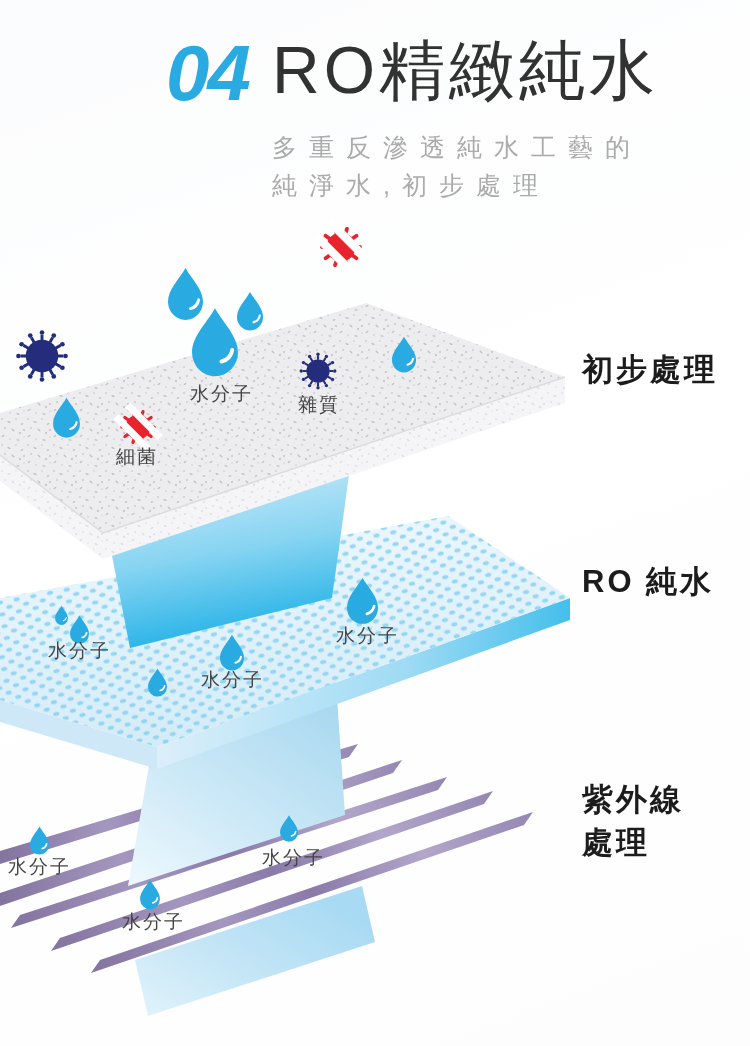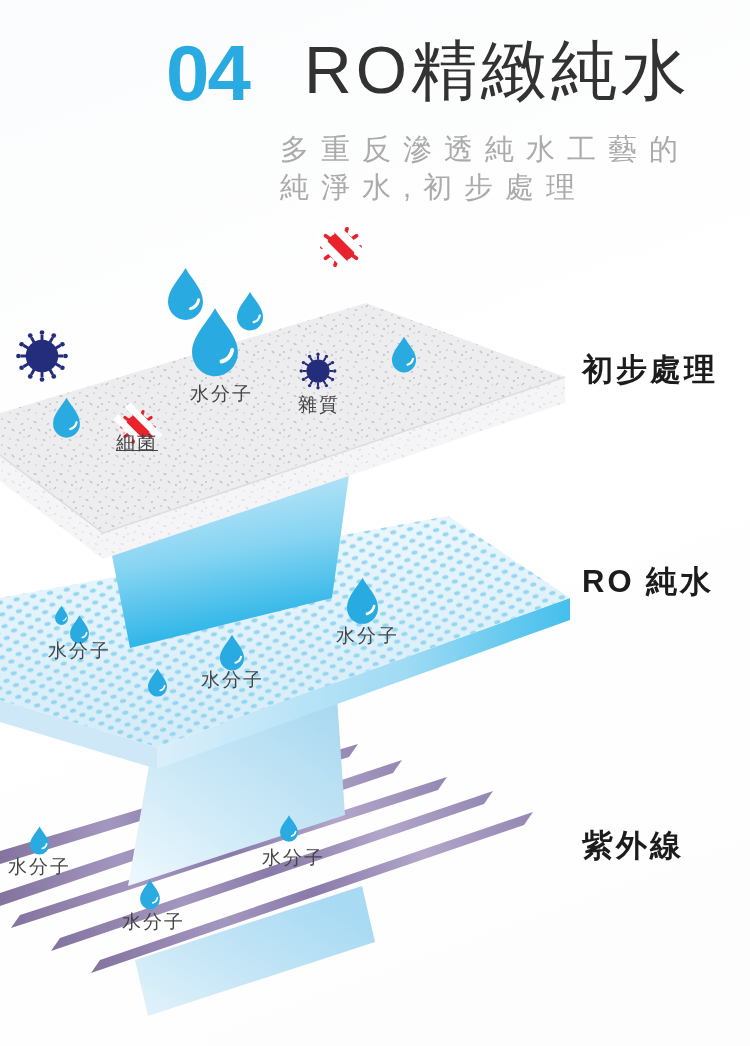--- a/index.html
+++ b/index.html
@@ -1,31 +1,31 @@
 <!DOCTYPE html>
 <html style="--accent-blue: #29abe2; --droplet-blue: #29abe2; --virus-navy: #232d7c; --bacteria-red: #e8232b; --stripe-purple: #8a7aa8; --title-dark: #323232; --subtitle-gray: #ababab;"><head>
 <meta charset="utf-8">
 <style>
   html,body{margin:0;padding:0;background:#ffffff;}
   .stage{position:relative;width:750px;height:1046px;overflow:hidden;
          background:linear-gradient(160deg,#fbfcfd 0%,#ffffff 45%,#fdfdfe 100%);
          font-family:"Liberation Sans","DejaVu Sans",sans-serif;}
   .abs{position:absolute;}
   
-  .sec-num{left:166px;top:34px;font-size:78px;font-weight:700;
+  .sec-num{left:166px;top:34px;font-size:78px;font-style:italic;font-weight:700;
            color:var(--accent-blue,#29abe2);letter-spacing:-2px;line-height:1;}
   .sec-title{left:272px;top:28px;font-size:66px;font-weight:500;
-             color:var(--title-dark,#323232);letter-spacing:4px;line-height:1.3;margin-left:32px;}
+             color:var(--title-dark,#323232);letter-spacing:4px;line-height:1.3;}
   .sub1{left:272px;top:132px;}
   .sub2{left:272px;top:170px;}
-  .subtitle{font-size:29px;color:var(--subtitle-gray,#ababab);letter-spacing:12px;line-height:1.2;margin-left:8px;}
+  .subtitle{font-size:25px;color:var(--subtitle-gray,#ababab);letter-spacing:12px;line-height:1.2;}
   
   .caption{left:582px;font-size:31px;line-height:43px;font-weight:700;
            color:#1c1c1c;letter-spacing:3px;white-space:nowrap;}
-  .cap1{top:348px;} .cap2{top:560px;} .cap3{top:824px;}
+  .cap1{top:348px;} .cap2{top:560px;} .cap3{top:778px;}
   
   .lbl{font-size:19px;color:#454545;letter-spacing:2px;white-space:nowrap;}
   
   .drop-body{fill:var(--droplet-blue,#29abe2);}
   .virus-body{fill:var(--virus-navy,#232d7c);}
   .virus-spike{stroke:var(--virus-navy,#232d7c);}
   .germ-body{fill:var(--bacteria-red,#e8232b);}
   .germ-spike{stroke:var(--bacteria-red,#e8232b);}
   svg{display:block;}
 </style>
@@ -173,31 +173,32 @@
     <g>
       <use href="#virusDef" transform="translate(42,356) scale(1.12)"></use>
       <use href="#virusDef" transform="translate(318,371) scale(0.8)"></use>
       <use href="#germDef" transform="translate(341,247) scale(1.12)"></use>
       <use href="#germDef" transform="translate(138,427) scale(0.95)"></use>
     </g>
   </svg>
 
   <div class="abs lbl" style="left:190px;top:381px;">水分子</div>
   <div class="abs lbl" style="left:298px;top:392px;">雜質</div>
-  <div class="abs lbl" style="left:116px;top:430px;text-decoration:underline;">細菌</div>
+  <div class="abs lbl" style="left:116px;top:444px;">細菌</div>
   <div class="abs lbl" style="left:48px;top:638px;">水分子</div>
   <div class="abs lbl" style="left:201px;top:667px;">水分子</div>
   <div class="abs lbl" style="left:336px;top:623px;">水分子</div>
   <div class="abs lbl" style="left:8px;top:854px;">水分子</div>
   <div class="abs lbl" style="left:122px;top:909px;">水分子</div>
   <div class="abs lbl" style="left:262px;top:845px;">水分子</div>
 
   <div class="abs caption cap1">
     <div>初步處理</div>
   </div>
   <div class="abs caption cap2">
     <div>RO 純水</div>
   </div>
   <div class="abs caption cap3">
     <div>紫外線</div>
+    <div>處理</div>
   </div>
 
 </div>
 
 </body></html>

